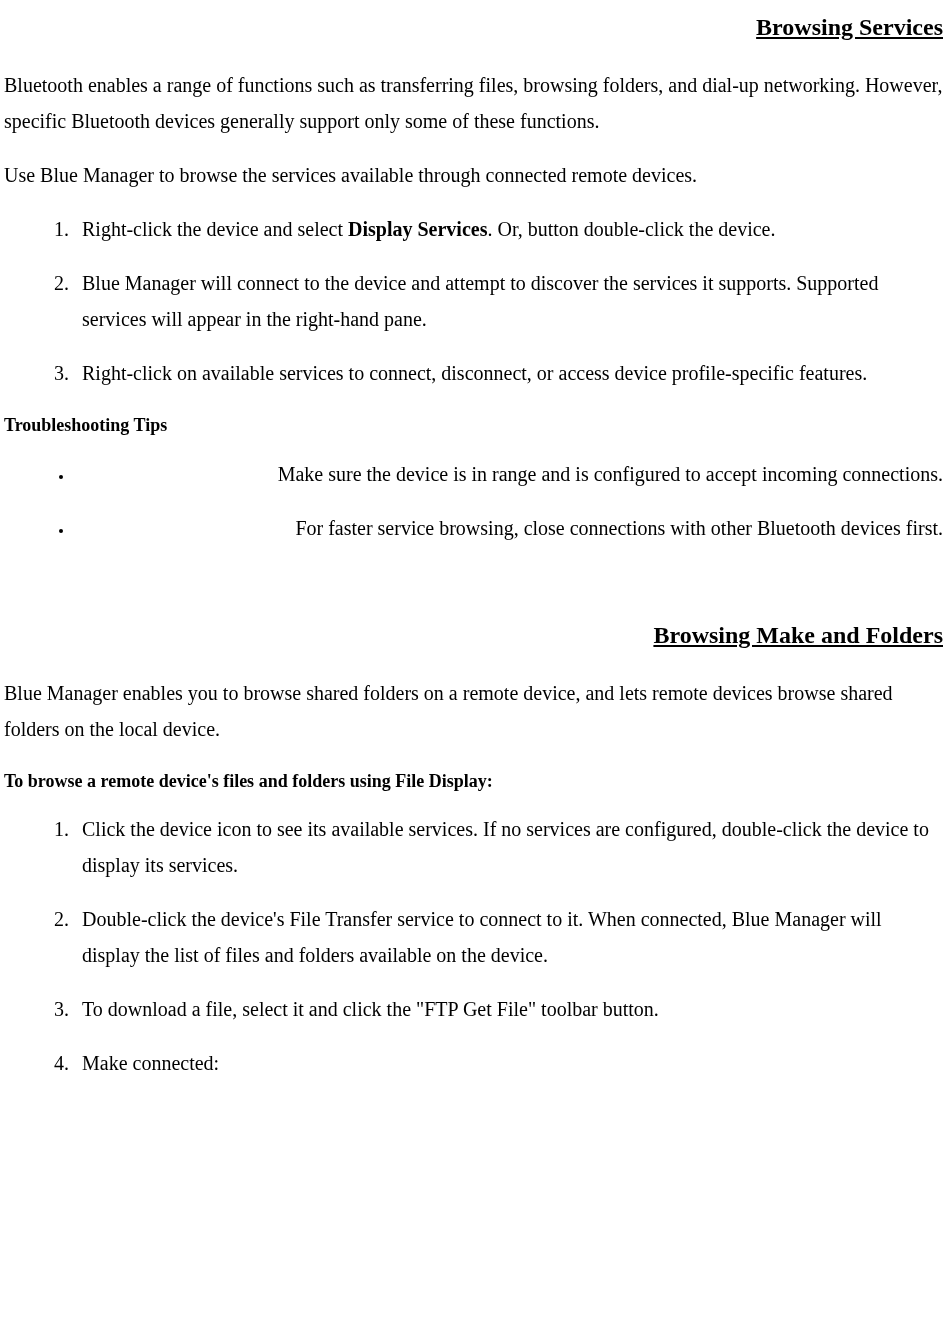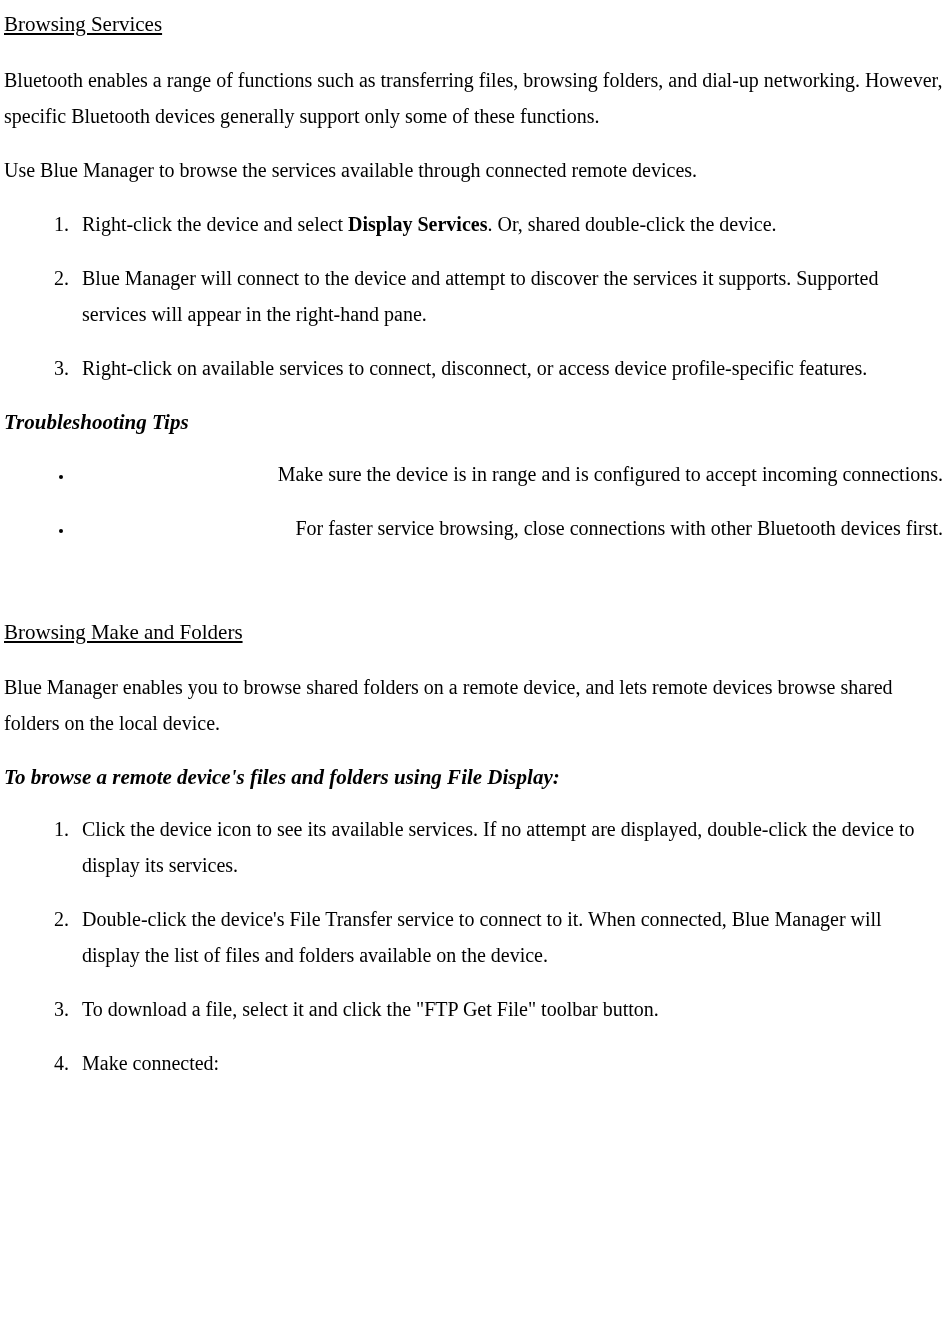--- a/index.html
+++ b/index.html
@@ -5,29 +5,29 @@
     body {
       font-family: "Times New Roman", Times, serif;
       font-size: 20px;
       line-height: 1.8;
       margin: 0;
       padding: 6px 4px;
       color: #000;
       max-width: 947px;
     }
     h2 {
-      font-size: 21px;
-      font-weight: normal;
+      font-size: 24px;
+      font-weight: bold;
       text-decoration: underline;
       margin: 0 0 18px 0;
+      text-align: right;
     }
     h3 {
-      font-size: 21px;
+      font-size: 18px;
       font-weight: bold;
-      font-style: italic;
       margin: 18px 0 14px 0;
     }
     p {
       margin: 0 0 18px 0;
     }
     ol {
       margin: 0 0 18px 0;
       padding-left: 70px;
     }
     ol li {
@@ -59,38 +59,38 @@
 </head>
 <body>
 
 <h2>Browsing Services</h2>
 
 <p>Bluetooth enables a range of functions such as transferring files, browsing folders, and dial-up networking. However, specific Bluetooth devices generally support only some of these functions.</p>
 
 <p>Use Blue Manager to browse the services available through connected remote devices.</p>
 
 <ol>
-  <li><span>Right-click the device and select </span><span class="bold">Display Services</span><span>. Or, shared double-click the device.</span></li>
+  <li><span>Right-click the device and select </span><span class="bold">Display Services</span><span>. Or, button double-click the device.</span></li>
   <li>Blue Manager will connect to the device and attempt to discover the services it supports. Supported services will appear in the right-hand pane.</li>
   <li>Right-click on available services to connect, disconnect, or access device profile-specific features.</li>
 </ol>
 
 <h3>Troubleshooting Tips</h3>
 
 <ul>
   <li>Make sure the device is in range and is configured to accept incoming connections.</li>
   <li>For faster service browsing, close connections with other Bluetooth devices first.</li>
 </ul>
 
 <div class="section-gap"></div>
 
 <h2>Browsing Make and Folders</h2>
 
 <p>Blue Manager enables you to browse shared folders on a remote device, and lets remote devices browse shared folders on the local device.</p>
 
 <h3>To browse a remote device's files and folders using File Display:</h3>
 
 <ol>
-  <li>Click the device icon to see its available services. If no attempt are displayed, double-click the device to display its services.</li>
+  <li>Click the device icon to see its available services. If no services are configured, double-click the device to display its services.</li>
   <li>Double-click the device's File Transfer service to connect to it. When connected, Blue Manager will display the list of files and folders available on the device.</li>
   <li>To download a file, select it and click the "FTP Get File" toolbar button.</li>
   <li>Make connected:</li>
 </ol>
 
 </body></html>

